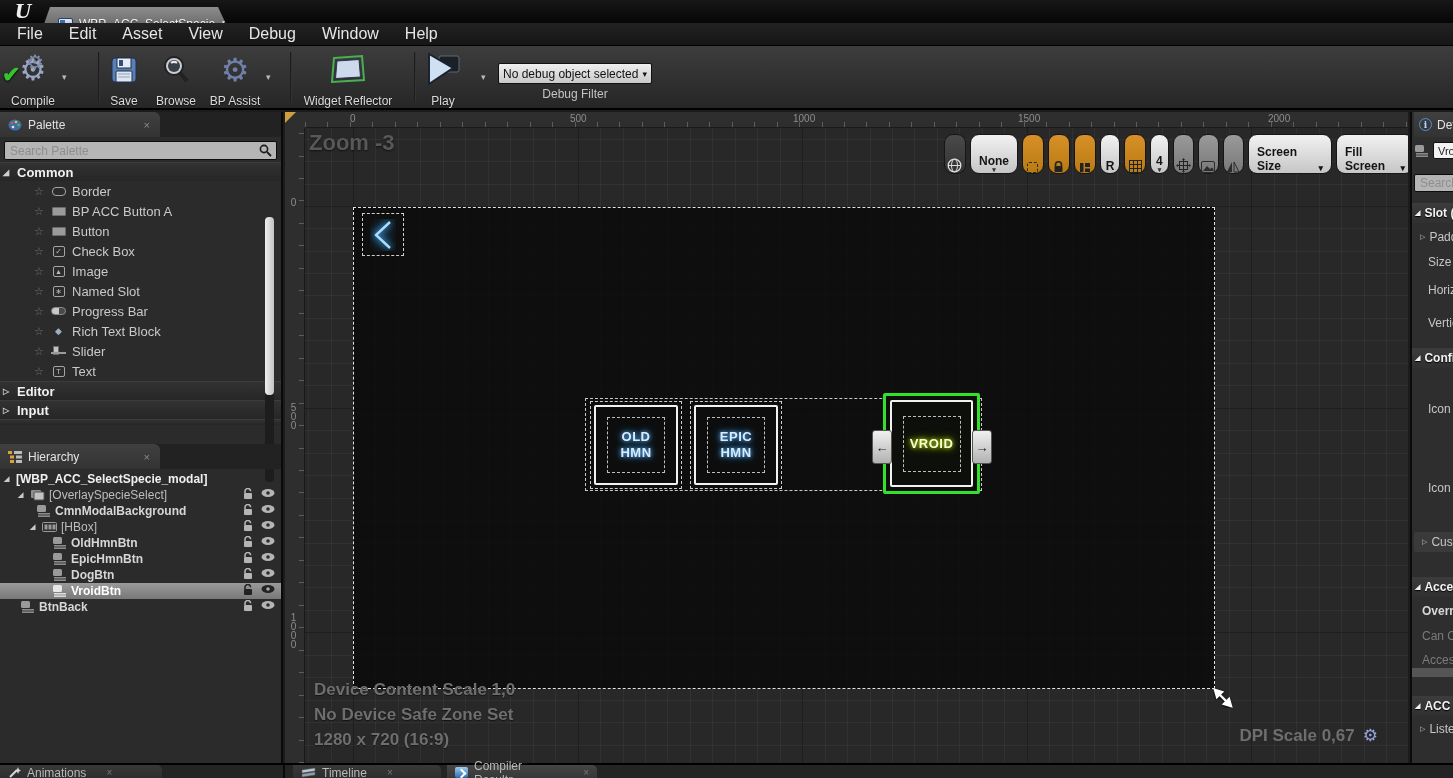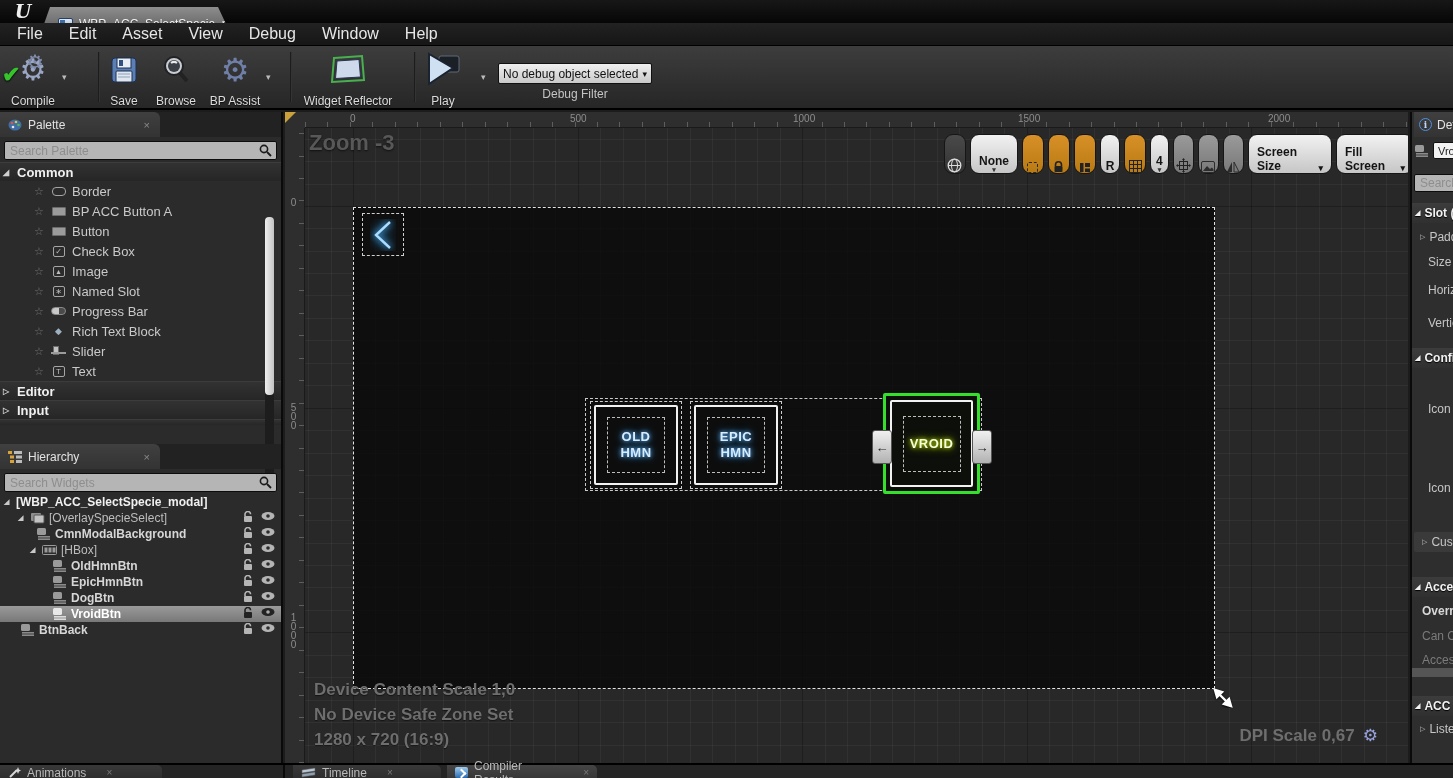--- a/index.html
+++ b/index.html
@@ -361,27 +361,20 @@
               <rect x="6" y="0" width="8" height="3" fill="#bbb"></rect>
             <rect x="2" y="4.5" width="4" height="3" fill="#d8a33a"></rect>
               <rect x="8" y="4.5" width="6" height="3" fill="#bbb"></rect>
             <rect x="2" y="9" width="4" height="3" fill="#d8a33a"></rect>
               <rect x="8" y="9" width="6" height="3" fill="#bbb"></rect>
           </svg>
           <span class="t-label">Hierarchy</span>
           <span class="t-close">×</span>
         </div>
       </div>
-      <div class="searchbox">
-        <input type="text" placeholder="Search Widgets" style="">
-        <svg class="mag" width="13" height="13" viewBox="0 0 13 13">
-          <circle cx="5" cy="5" r="3.6" fill="none" stroke="#1a1a1a" stroke-width="1.6"></circle>
-          <line x1="8" y1="8" x2="12" y2="12" stroke="#1a1a1a" stroke-width="1.8"></line>
-        </svg>
-      </div>
 
       <div style="position:relative;margin-top:2px;">
         <div class="hier-row" style="padding-left:4px;color:#f0f0f0;">
           <span class="hx">◢</span>
           <span>[WBP_ACC_SelectSpecie_modal]</span>
         </div>
         <div class="hier-row" style="padding-left:18px;color:#bdbdbd;">
           <span class="hx">◢</span>
           <svg class="w-ic" viewBox="0 0 15 12">
             <rect x="1" y="1" width="10" height="8" rx="1" fill="#8f8f8f"></rect>

